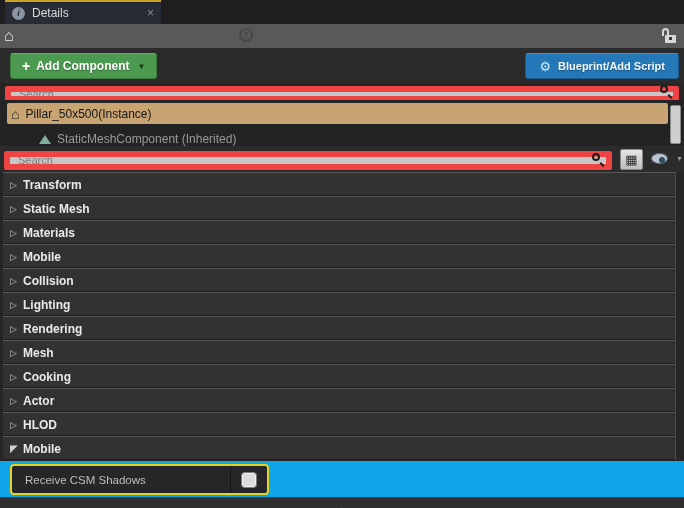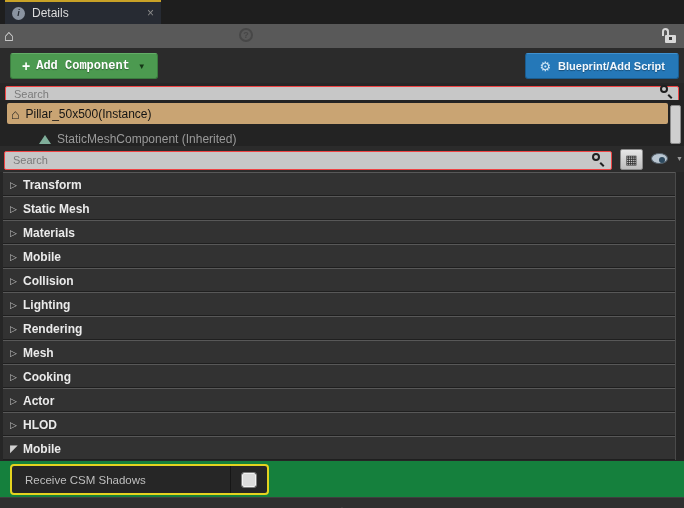--- a/index.html
+++ b/index.html
@@ -29,31 +29,31 @@
                         border-bottom:none; border-radius:5px 5px 0 0; }
   .lock-icon .body { position:absolute; left:3px; top:7px; width:11px; height:8px; background:#d8d8d8; border-radius:1px; }
   .lock-icon .keyhole { position:absolute; left:7px; top:9px; width:3px; height:3px; background:#3a3a3a; }
 
   
   .toolbar { position:absolute; left:0; top:48px; width:684px; height:35px; background:#2b2b2b; }
   .add-btn { position:absolute; left:10px; top:5px; height:26px; padding:0 11px; background:#4c9a50;
              border:1px solid #3a7a3e; border-top-color:#63ad67; border-radius:3px; display:flex;
              align-items:center; gap:6px; cursor:pointer; }
   .add-btn .plus { color:#ffffff; font-size:14px; font-weight:bold; }
-  .add-btn .lbl { color:#ffffff; font-size:12px; font-weight:bold; text-shadow:0 1px 1px rgba(0,0,0,.35);font-family:Liberation Mono, monospace; }
+  .add-btn .lbl { color:#ffffff; font-size:12px; font-weight:bold; text-shadow:0 1px 1px rgba(0,0,0,.35); }
   .add-btn .arrow { color:#143616; font-size:8px; margin-left:2px; }
   .bp-btn { position:absolute; right:5px; top:5px; height:26px; padding:0 13px; background:#2578b8;
             border:1px solid #1b5c8e; border-top-color:#3f91d0; border-radius:3px; display:flex;
             align-items:center; gap:7px; cursor:pointer; }
   .bp-btn .gears { color:#cfe6f6; font-size:13px; line-height:13px; }
   .bp-btn .lbl { color:#f2f8fd; font-size:11px; font-weight:bold; text-shadow:0 1px 1px rgba(0,0,0,.35); }
 
   
   .search1 { position:absolute; left:5px; top:84px; width:674px; height:16px; }
-  .search-field { width:100%; height:100%; background:#c7c7c7; border:1px solid #ef4444; border-radius:2px;
+  .search-field { width:100%; height:100%; background:#c7c7c7; border:6px solid #ef4444; border-radius:2px;
                   font-size:11px; color:#1e1e1e; padding:0 20px 0 8px; font-family:"Liberation Sans", sans-serif; }
   .search-field::placeholder { color:#7b7b7b; opacity:1; }
   .mag { position:absolute; width:13px; height:13px; }
   .mag .lens { position:absolute; left:0; top:0; width:8px; height:8px; border:2px solid #1f1f1f; border-radius:50%; }
   .mag .handle { position:absolute; left:9px; top:9px; width:2px; height:5px; background:#1f1f1f; transform:rotate(-45deg); }
   .mag1 { right:6px; top:1px; }
 
   
   .tree { position:absolute; left:0; top:100px; width:684px; height:46px; background:#232323; overflow:hidden; }
   .tree-row { position:absolute; display:flex; align-items:center; font-size:12px; }
@@ -80,21 +80,21 @@
 
   
   .categories { position:absolute; left:3px; top:172px; width:673px; border-right:1px solid #4a4a4a; }
   .cat-row { height:24px; background:#323232; border-top:1px solid #585858;
              box-shadow:inset 0 -1px 0 #1f1f1f; display:flex; align-items:center; cursor:pointer; }
   .cat-arrow { width:13px; margin-left:7px; color:#c4c4c4; font-size:9px; }
   .cat-row.expanded .cat-arrow { font-size:10px; color:#d2d2d2; }
   .cat-label { color:#eaeaea; font-size:12px; font-weight:bold; }
 
   
-  .prop-area { position:absolute; left:0; top:461px; width:684px; height:36px; background:#15803d; }
+  .prop-area { position:absolute; left:0; top:461px; width:684px; height:36px; background:#0ea5e9; }
   .prop-box { position:absolute; left:10px; top:3px; width:259px; height:31px; border:2px solid #e5d31f;
               border-radius:4px; background:#262626; display:flex; align-items:stretch; overflow:hidden; }
   .prop-label { flex:1; display:flex; align-items:center; padding-left:13px; color:#bfbfbf; font-size:11.5px; }
   .prop-value { width:37px; border-left:1px solid #161616; display:flex; align-items:center; justify-content:center; }
   .checkbox { width:14px; height:14px; background:#dcdcdc; border:1px solid #f2f2f2; outline:1px solid #7d7d7d;
               border-radius:2px; cursor:pointer; }
 
   
   .bottom-strip { position:absolute; left:0; top:497px; width:684px; height:11px; background:#2f2f2f;
                   border-top:1px solid #3f3f3f; text-align:center; }

